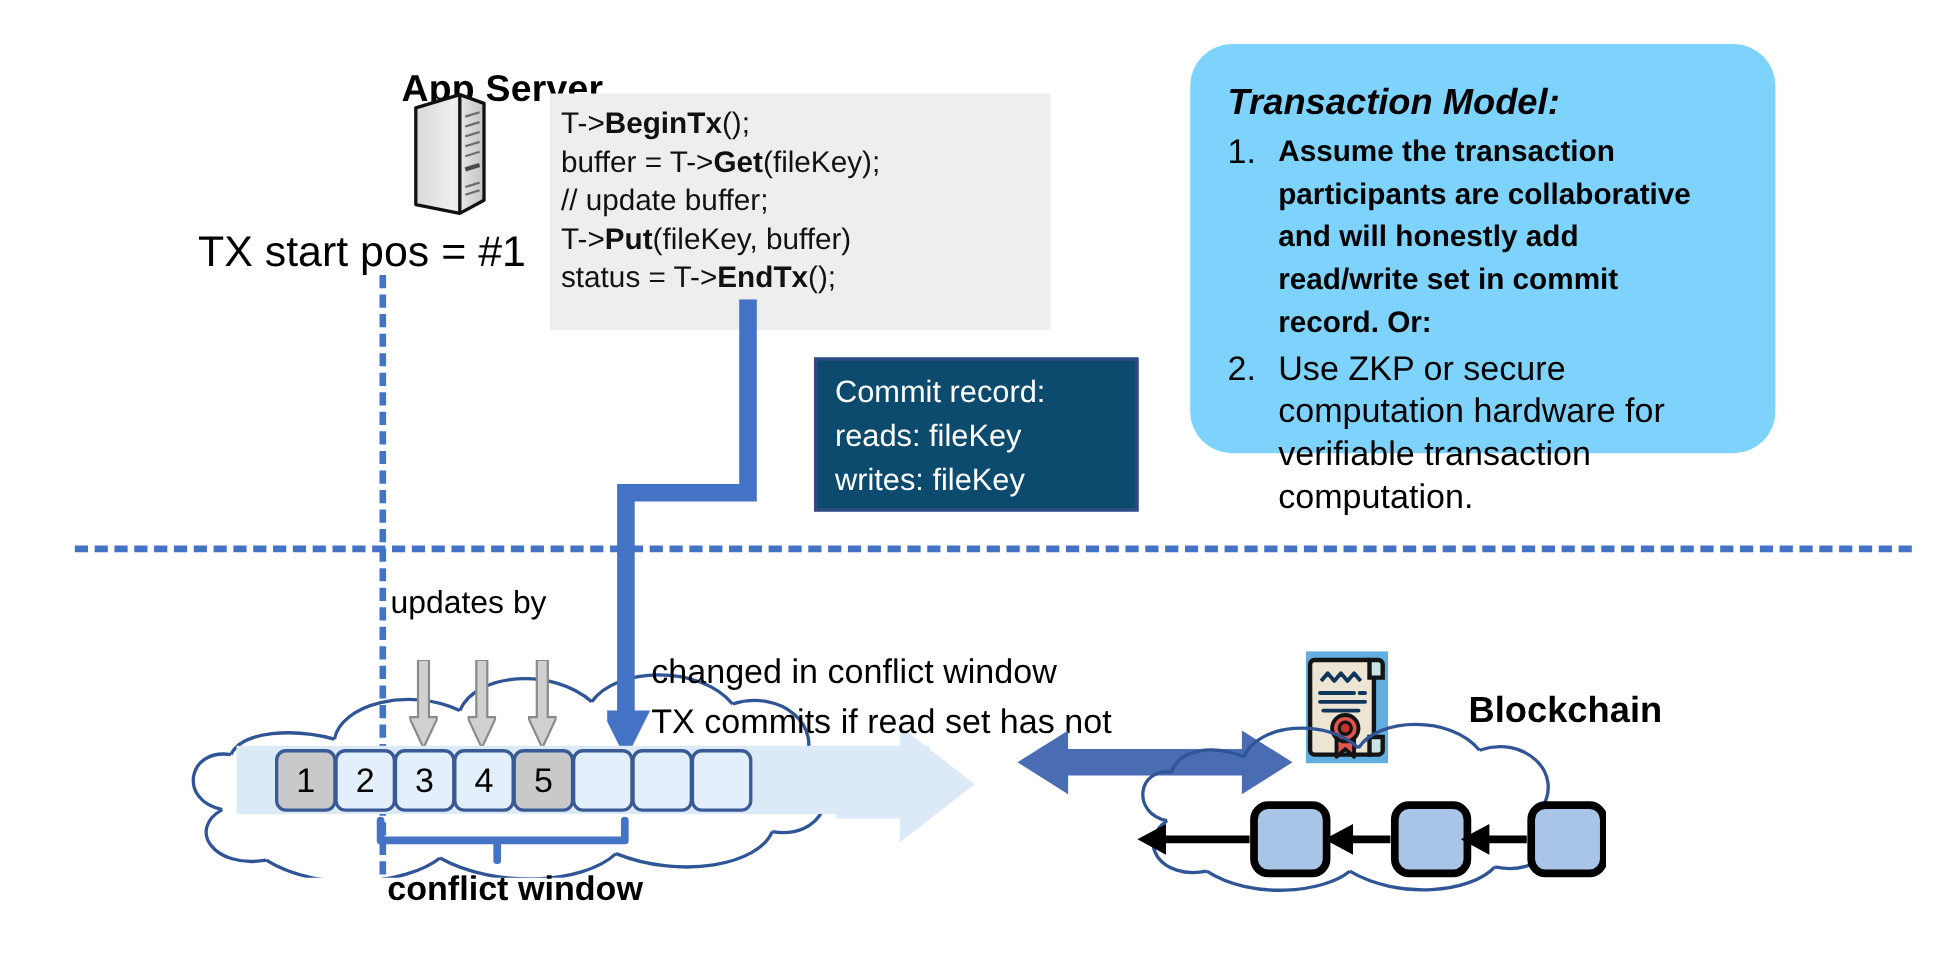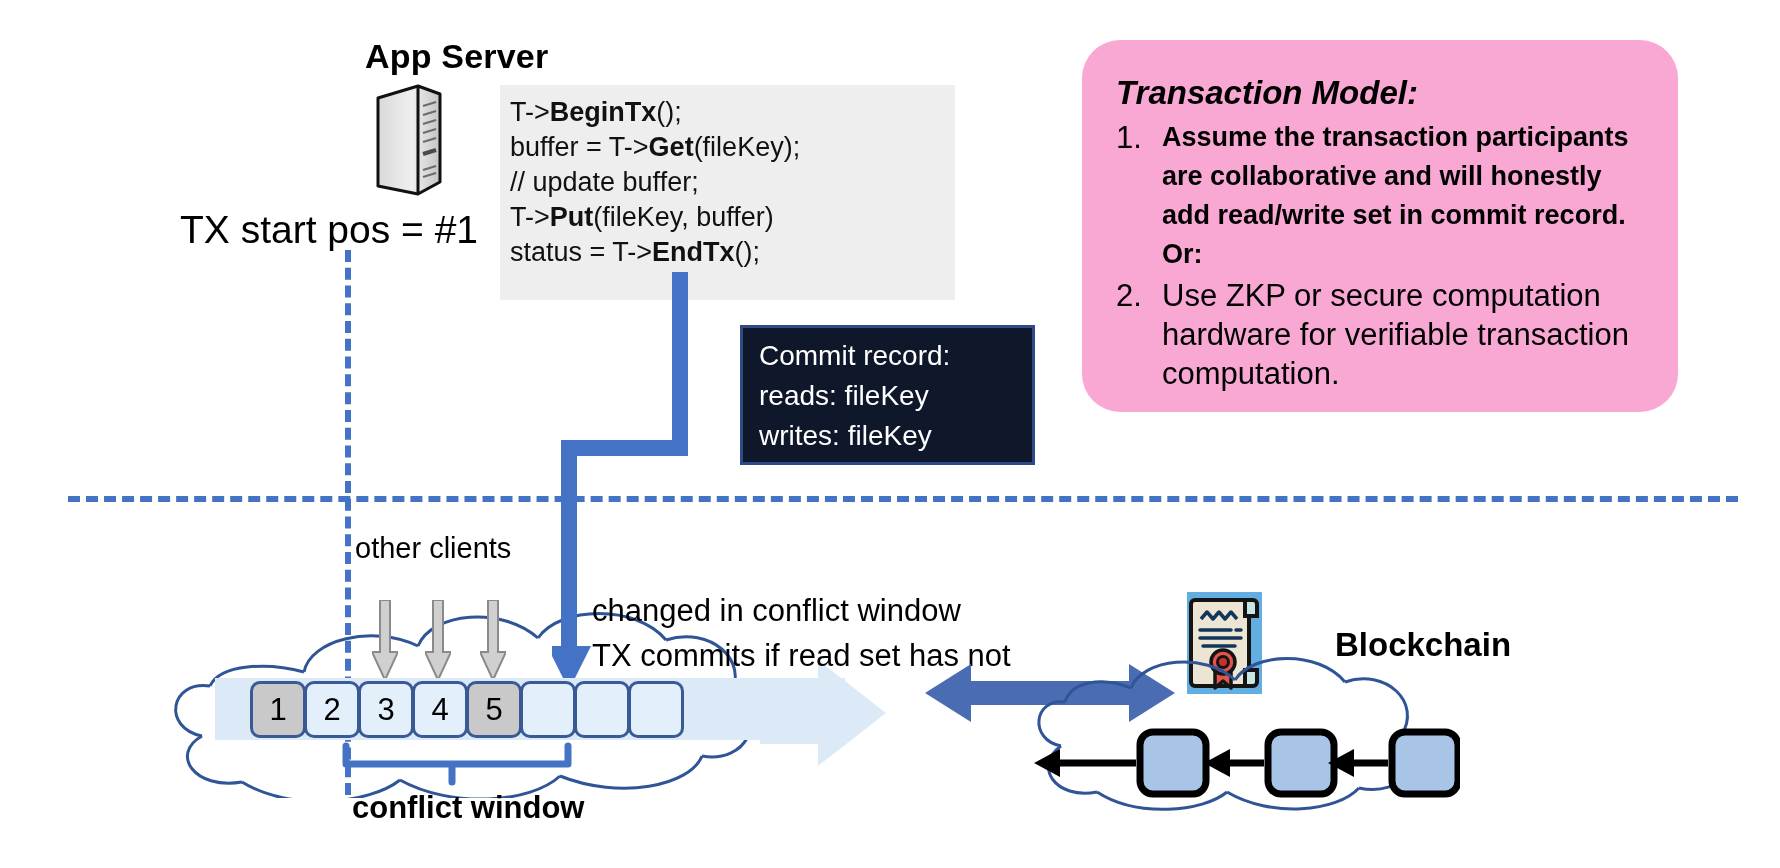--- a/index.html
+++ b/index.html
@@ -5,21 +5,21 @@
   html,body{margin:0;padding:0;background:#ffffff;}
   body{
     width:1780px;height:868px;position:relative;overflow:hidden;
     font-family:"Liberation Sans","DejaVu Sans",sans-serif;
     color:#000000;
   }
   .abs{position:absolute;}
 
   
   #app-server-title{
-    left:365px;top:37px;font-size:34px;font-weight:bold;letter-spacing:.2px;
+    left:365px;top:62px;font-size:34px;font-weight:bold;letter-spacing:.2px;
   }
 
   
   #server-icon{left:370px;top:82px;width:76px;height:116px;}
 
   
   #code-block{
     left:500px;top:85px;width:455px;height:215px;
     background:#eeeeee;
     padding:10px 0 0 10px;box-sizing:border-box;
@@ -40,21 +40,21 @@
 
   
   #horizontal-divider{
     left:68px;top:496px;width:1670px;height:0;
     border-top:6px dashed #4472c4;
   }
 
   
   #commit-record-box{
     left:740px;top:325px;width:295px;height:140px;
-    background:#0f172a;border:3px solid #2f4a86;
+    background:#0c4a6e;border:3px solid #2f4a86;
     box-sizing:border-box;padding:8px 0 16px 16px;
   }
   #commit-record-box .crline{
     color:#ffffff;font-size:28px;line-height:40px;white-space:pre;
   }
 
   
   #updates-label{left:355px;top:528px;font-size:29px;line-height:40px;}
 
   
@@ -137,21 +137,21 @@
 <div class="abs" id="code-block">
   <div class="line"><span>T-&gt;</span><b>BeginTx</b><span>();</span></div>
   <div class="line"><span>buffer = T-&gt;</span><b>Get</b><span>(fileKey);</span></div>
   <div class="line"><span>// update buffer;</span><b></b><span></span></div>
   <div class="line"><span>T-&gt;</span><b>Put</b><span>(fileKey, buffer)</span></div>
   <div class="line"><span>status = T-&gt;</span><b>EndTx</b><span>();</span></div>
 </div>
 
 <div class="abs" id="tx-start-label">TX start pos = #1</div>
 
-<div class="abs" id="txn-model-box" style="left:1082px;top:40px;width:596px;height:372px;background:#f9a8d4;border-radius:38px;box-sizing:border-box;padding:34px 46px 0 34px;">
+<div class="abs" id="txn-model-box" style="left:1082px;top:40px;width:532px;height:372px;background:#7dd3fc;border-radius:38px;box-sizing:border-box;padding:34px 46px 0 34px;">
   <div style="font-size:33px;font-style:italic;font-weight:bold;margin-bottom:6px;">Transaction Model:</div>
   <div style="display:flex;align-items:flex-start;margin-top:2px;">
     <div style="width:46px;font-size:31px;line-height:39px;">1.</div>
     <div style="flex:1;font-size:27px;line-height:39px;font-weight:bold;">Assume the transaction participants are collaborative and will honestly add read/write set in commit record.  Or:</div>
   </div>
   <div style="display:flex;align-items:flex-start;margin-top:2px;">
     <div style="width:46px;font-size:31px;line-height:39px;">2.</div>
     <div style="flex:1;font-size:31px;line-height:39px;">Use ZKP or secure computation hardware for verifiable transaction computation.</div>
   </div>
 </div>
@@ -161,21 +161,21 @@
   <polygon points="17,418 -5,374 39,374" fill="#4472c4"></polygon>
 </svg>
 
 <div class="abs" id="commit-record-box">
   <div class="crline">Commit record:</div>
   <div class="crline">reads: fileKey</div>
   <div class="crline">writes: fileKey</div>
 </div>
 
 <div class="abs" id="updates-label">
-  <div>other clients</div>
+  <div>updates by</div>
 </div>
 
 <svg class="abs gray-arrow" style="left:372px;top:600px;height:82px;" viewBox="0 0 26 82">
   <polygon points="8,0 18,0 18,52 26,52 13,80 0,52 8,52" fill="#d0d0d0" stroke="#8a8a8a" stroke-width="2"></polygon>
 </svg>
 <svg class="abs gray-arrow" style="left:425px;top:600px;height:82px;" viewBox="0 0 26 82">
   <polygon points="8,0 18,0 18,52 26,52 13,80 0,52 8,52" fill="#d0d0d0" stroke="#8a8a8a" stroke-width="2"></polygon>
 </svg>
 <svg class="abs gray-arrow" style="left:480px;top:600px;height:82px;" viewBox="0 0 26 82">
   <polygon points="8,0 18,0 18,52 26,52 13,80 0,52 8,52" fill="#d0d0d0" stroke="#8a8a8a" stroke-width="2"></polygon>

